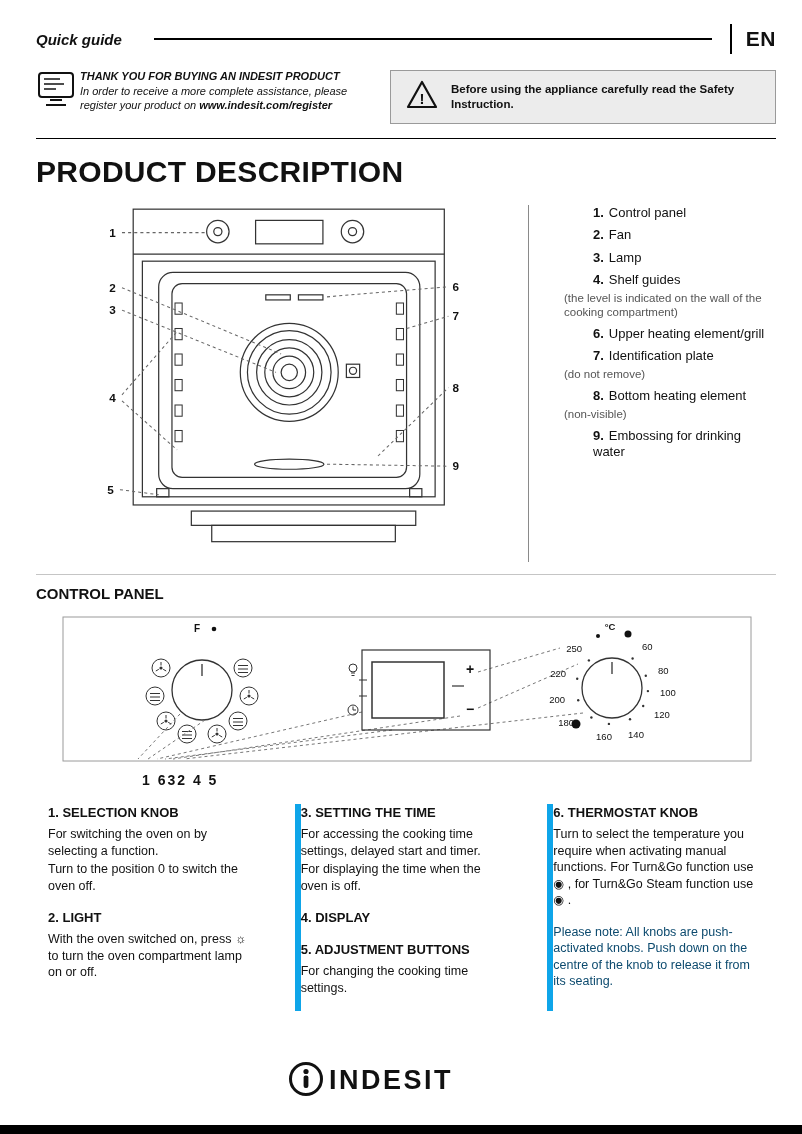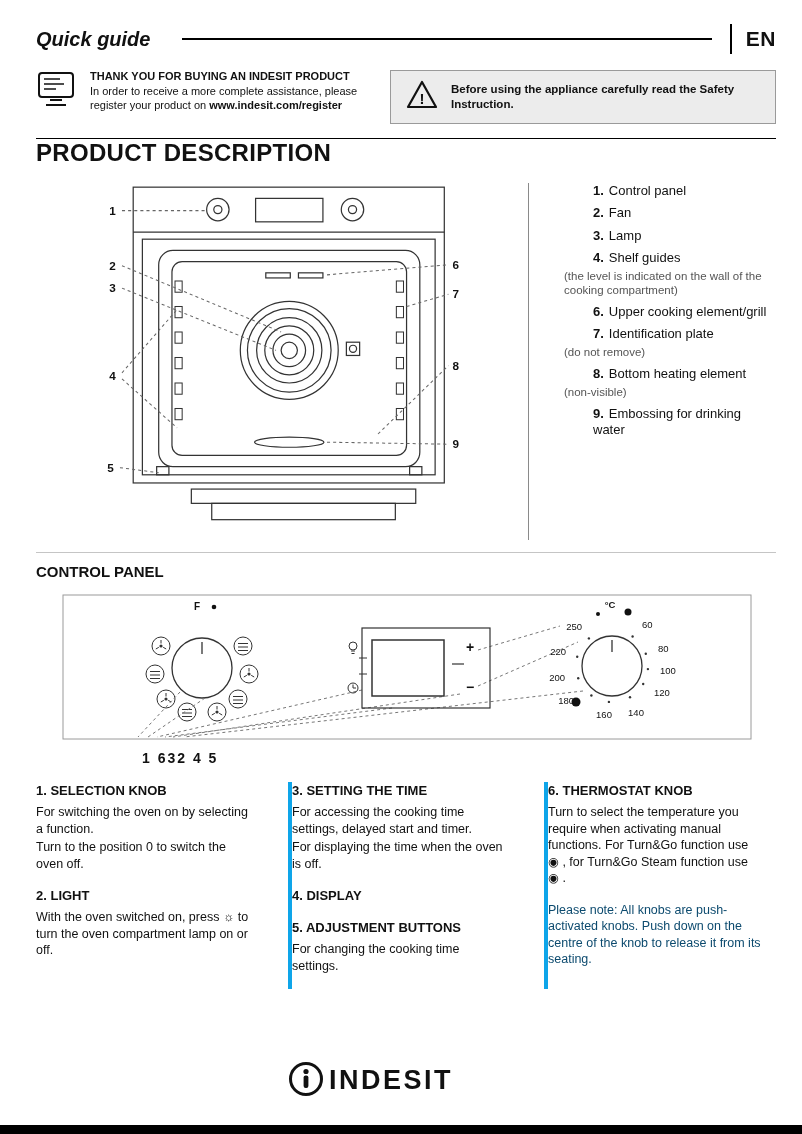--- a/index.html
+++ b/index.html
@@ -2,56 +2,56 @@
 <html><head>
 <meta charset="utf-8">
 <style>
   * { margin:0; padding:0; box-sizing:border-box; }
   html,body { background:#fff; }
   body { font-family:"Liberation Sans", sans-serif; color:#111; }
   .page { position:relative; width:802px; height:1134px; background:#fff; margin:0 auto; overflow:hidden; }
 
   
   .topbar { display:flex; align-items:center; padding:24px 26px 0 36px; }
-  .qg { font-style:italic; font-weight:bold; font-size:20px; white-space:nowrap; margin-right:32px; }
+  .qg { font-style:italic; font-weight:bold; font-size:15px; white-space:nowrap; margin-right:32px; }
   .hrule { flex:1; height:2px; background:#000; margin-right:18px; }
   .vbar { width:2px; height:30px; background:#000; margin-right:14px; }
   .lang { font-size:21px; font-weight:bold; letter-spacing:0.5px; }
 
   
   .intro-row { display:flex; gap:14px; margin:16px 26px 0 36px; align-items:stretch; }
-  .thanks { flex:0 0 340px; display:flex; gap:10px; align-items:flex-start; }
+  .thanks { flex:0 0 340px; display:flex; align-items:flex-start;font-style:italic; }
   .thanks-head { font-weight:bold; font-size:11px; margin-bottom:2px; }
   .thanks-body { font-size:11px; line-height:1.3; max-width:280px; }
   .thanks-body .lnk { font-weight:bold; color:#111; text-decoration:none; }
   .safety { flex:1; background:#ececec; border:1px solid #9a9a9a; display:flex; align-items:center; gap:12px; padding:8px 14px; }
   .safety-text { font-weight:bold; font-size:11.5px; line-height:1.3; max-width:300px; }
   .hr-black { height:1px; background:#000; margin:14px 26px 0 36px; }
 
   
-  .pd-title { font-size:24px; font-weight:bold; letter-spacing:0.3px; margin:0 0 12px 36px; }
+  .pd-title { font-size:30px; font-weight:bold; letter-spacing:0.3px; margin:16px 0 12px 36px; }
   .product-row { display:flex; margin:0 26px 0 36px; align-items:stretch; }
   .diagram-wrap { width:492px; }
   .vline { width:1px; background:#8a8a8a; margin-top:4px; }
   .parts { padding:4px 0 0 16px; font-size:13px; width:245px; }
   .part { margin-bottom:6px; line-height:1.25;margin-left:48px; }
   .pnum { font-weight:bold; margin-right:5px; }
   .pnote { color:#555; font-size:11.5px; line-height:1.2; margin:-2px 0 6px 19px; }
 
   .hr-grey { height:1px; background:#c5c5c5; margin:12px 26px 10px 36px; }
 
   
   .cp-title { font-size:15px; font-weight:bold; margin:0 0 14px 36px; }
   .cp-diagram { margin-left:62px; }
   .cp-callouts { font-weight:bold; font-size:14px; letter-spacing:2px; margin:6px 0 16px 142px; }
 
   
-  .cols { display:flex; margin:6px 26px 0 36px;gap:24px; }
+  .cols { display:flex; margin:6px 26px 0 48px;gap:24px; }
   .col { flex:1; font-size:12.5px; line-height:1.32; padding-right:14px; }
-  .col + .col { border-left:4px solid #0ea5e9; padding-left:0; }
+  .col + .col { border-left:6px solid #0ea5e9; padding-left:0; }
   .blk { margin-bottom:15px; }
   .blk h4 { font-size:13px; font-weight:bold; margin-bottom:5px; }
   .blk p { margin-bottom:2px; }
   .note-grey { color:#0c4a6e; }
 
   
   .footer { position:absolute; left:0; right:12px; bottom:34px; display:flex; justify-content:center; }
   .bottom-bar { position:absolute; left:0; right:0; bottom:0; height:9px; background:#000; }
 
   svg text { font-family:"Liberation Sans", sans-serif; }
@@ -174,21 +174,21 @@
     </div>
 
     <div class="vline"></div>
 
     <div class="parts">
       <div class="part"><span class="pnum">1.</span><span>Control panel</span></div>
       <div class="part"><span class="pnum">2.</span><span>Fan</span></div>
       <div class="part"><span class="pnum">3.</span><span>Lamp</span></div>
       <div class="part"><span class="pnum">4.</span><span>Shelf guides</span></div>
       <div class="pnote">(the level is indicated on the wall of the cooking compartment)</div>
-      <div class="part"><span class="pnum">6.</span><span>Upper cooking element/grill</span></div>
+      <div class="part"><span class="pnum">6.</span><span>Upper heating element/grill</span></div>
       <div class="part"><span class="pnum">7.</span><span>Identification plate</span></div>
       <div class="pnote">(do not remove)</div>
       <div class="part"><span class="pnum">8.</span><span>Bottom heating element</span></div>
       <div class="pnote">(non-visible)</div>
       <div class="part"><span class="pnum">9.</span><span>Embossing for drinking water</span></div>
     </div>
   </div>
 
   <div class="hr-grey"></div>
 

